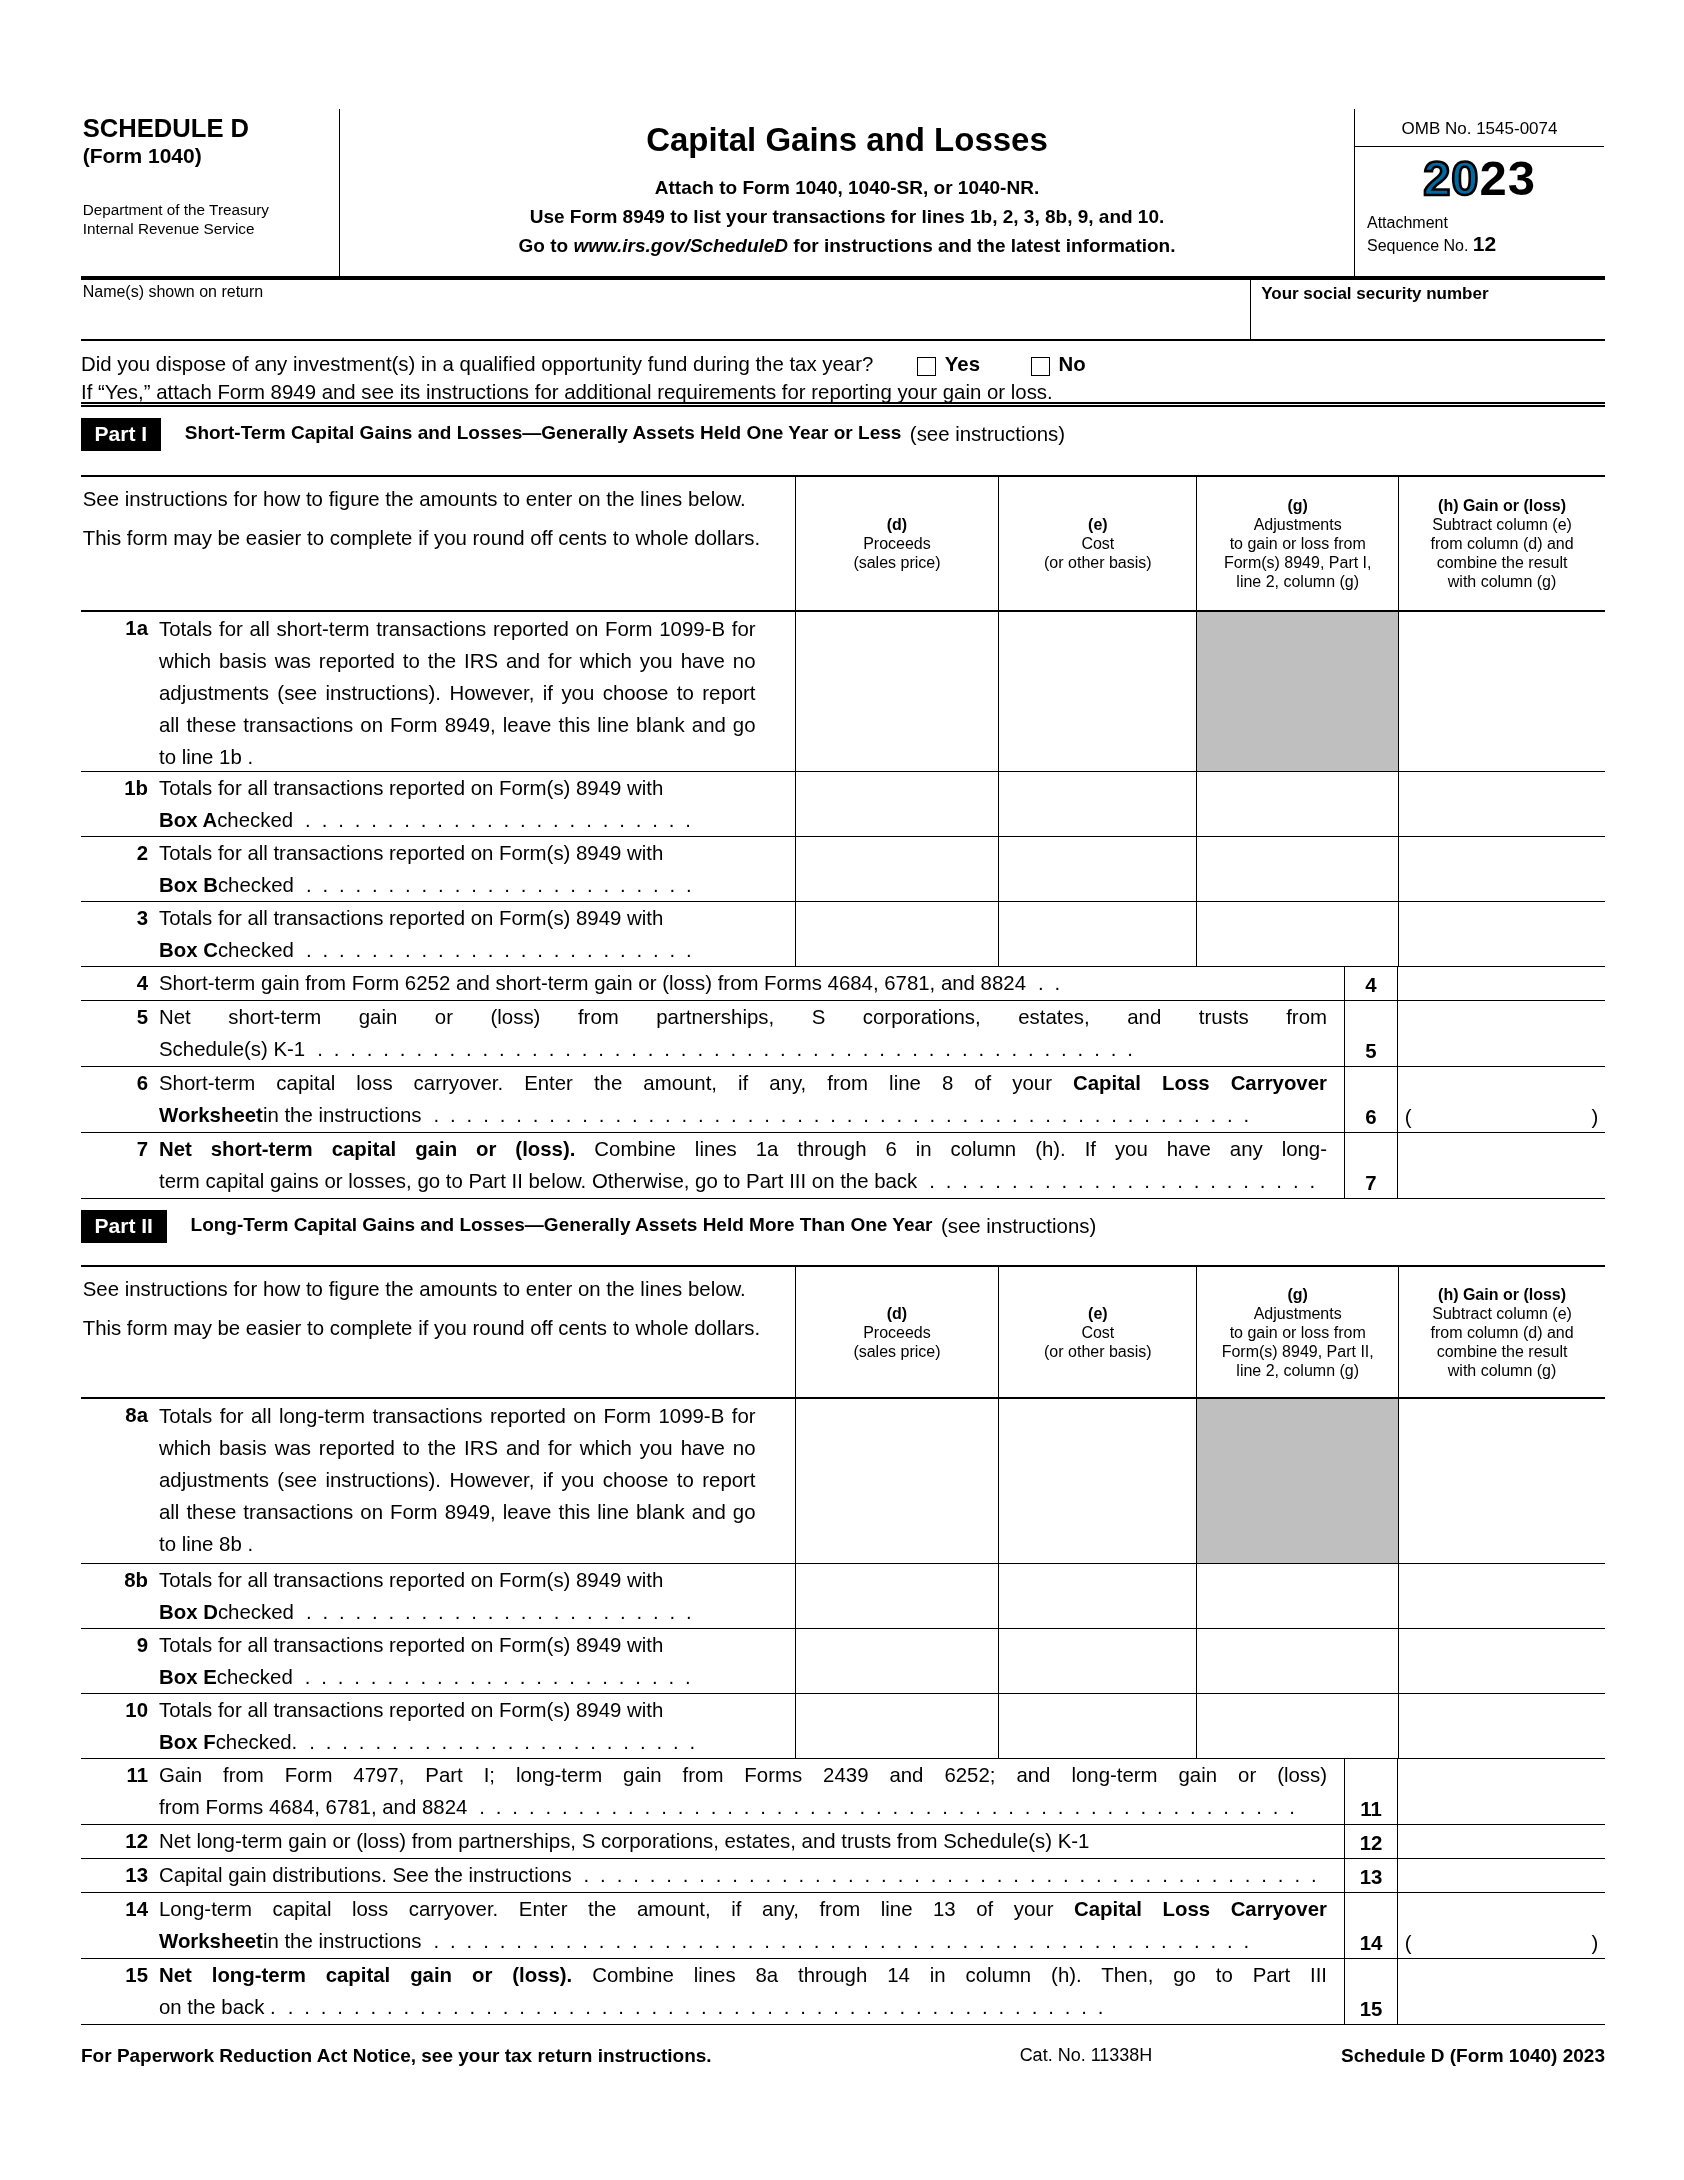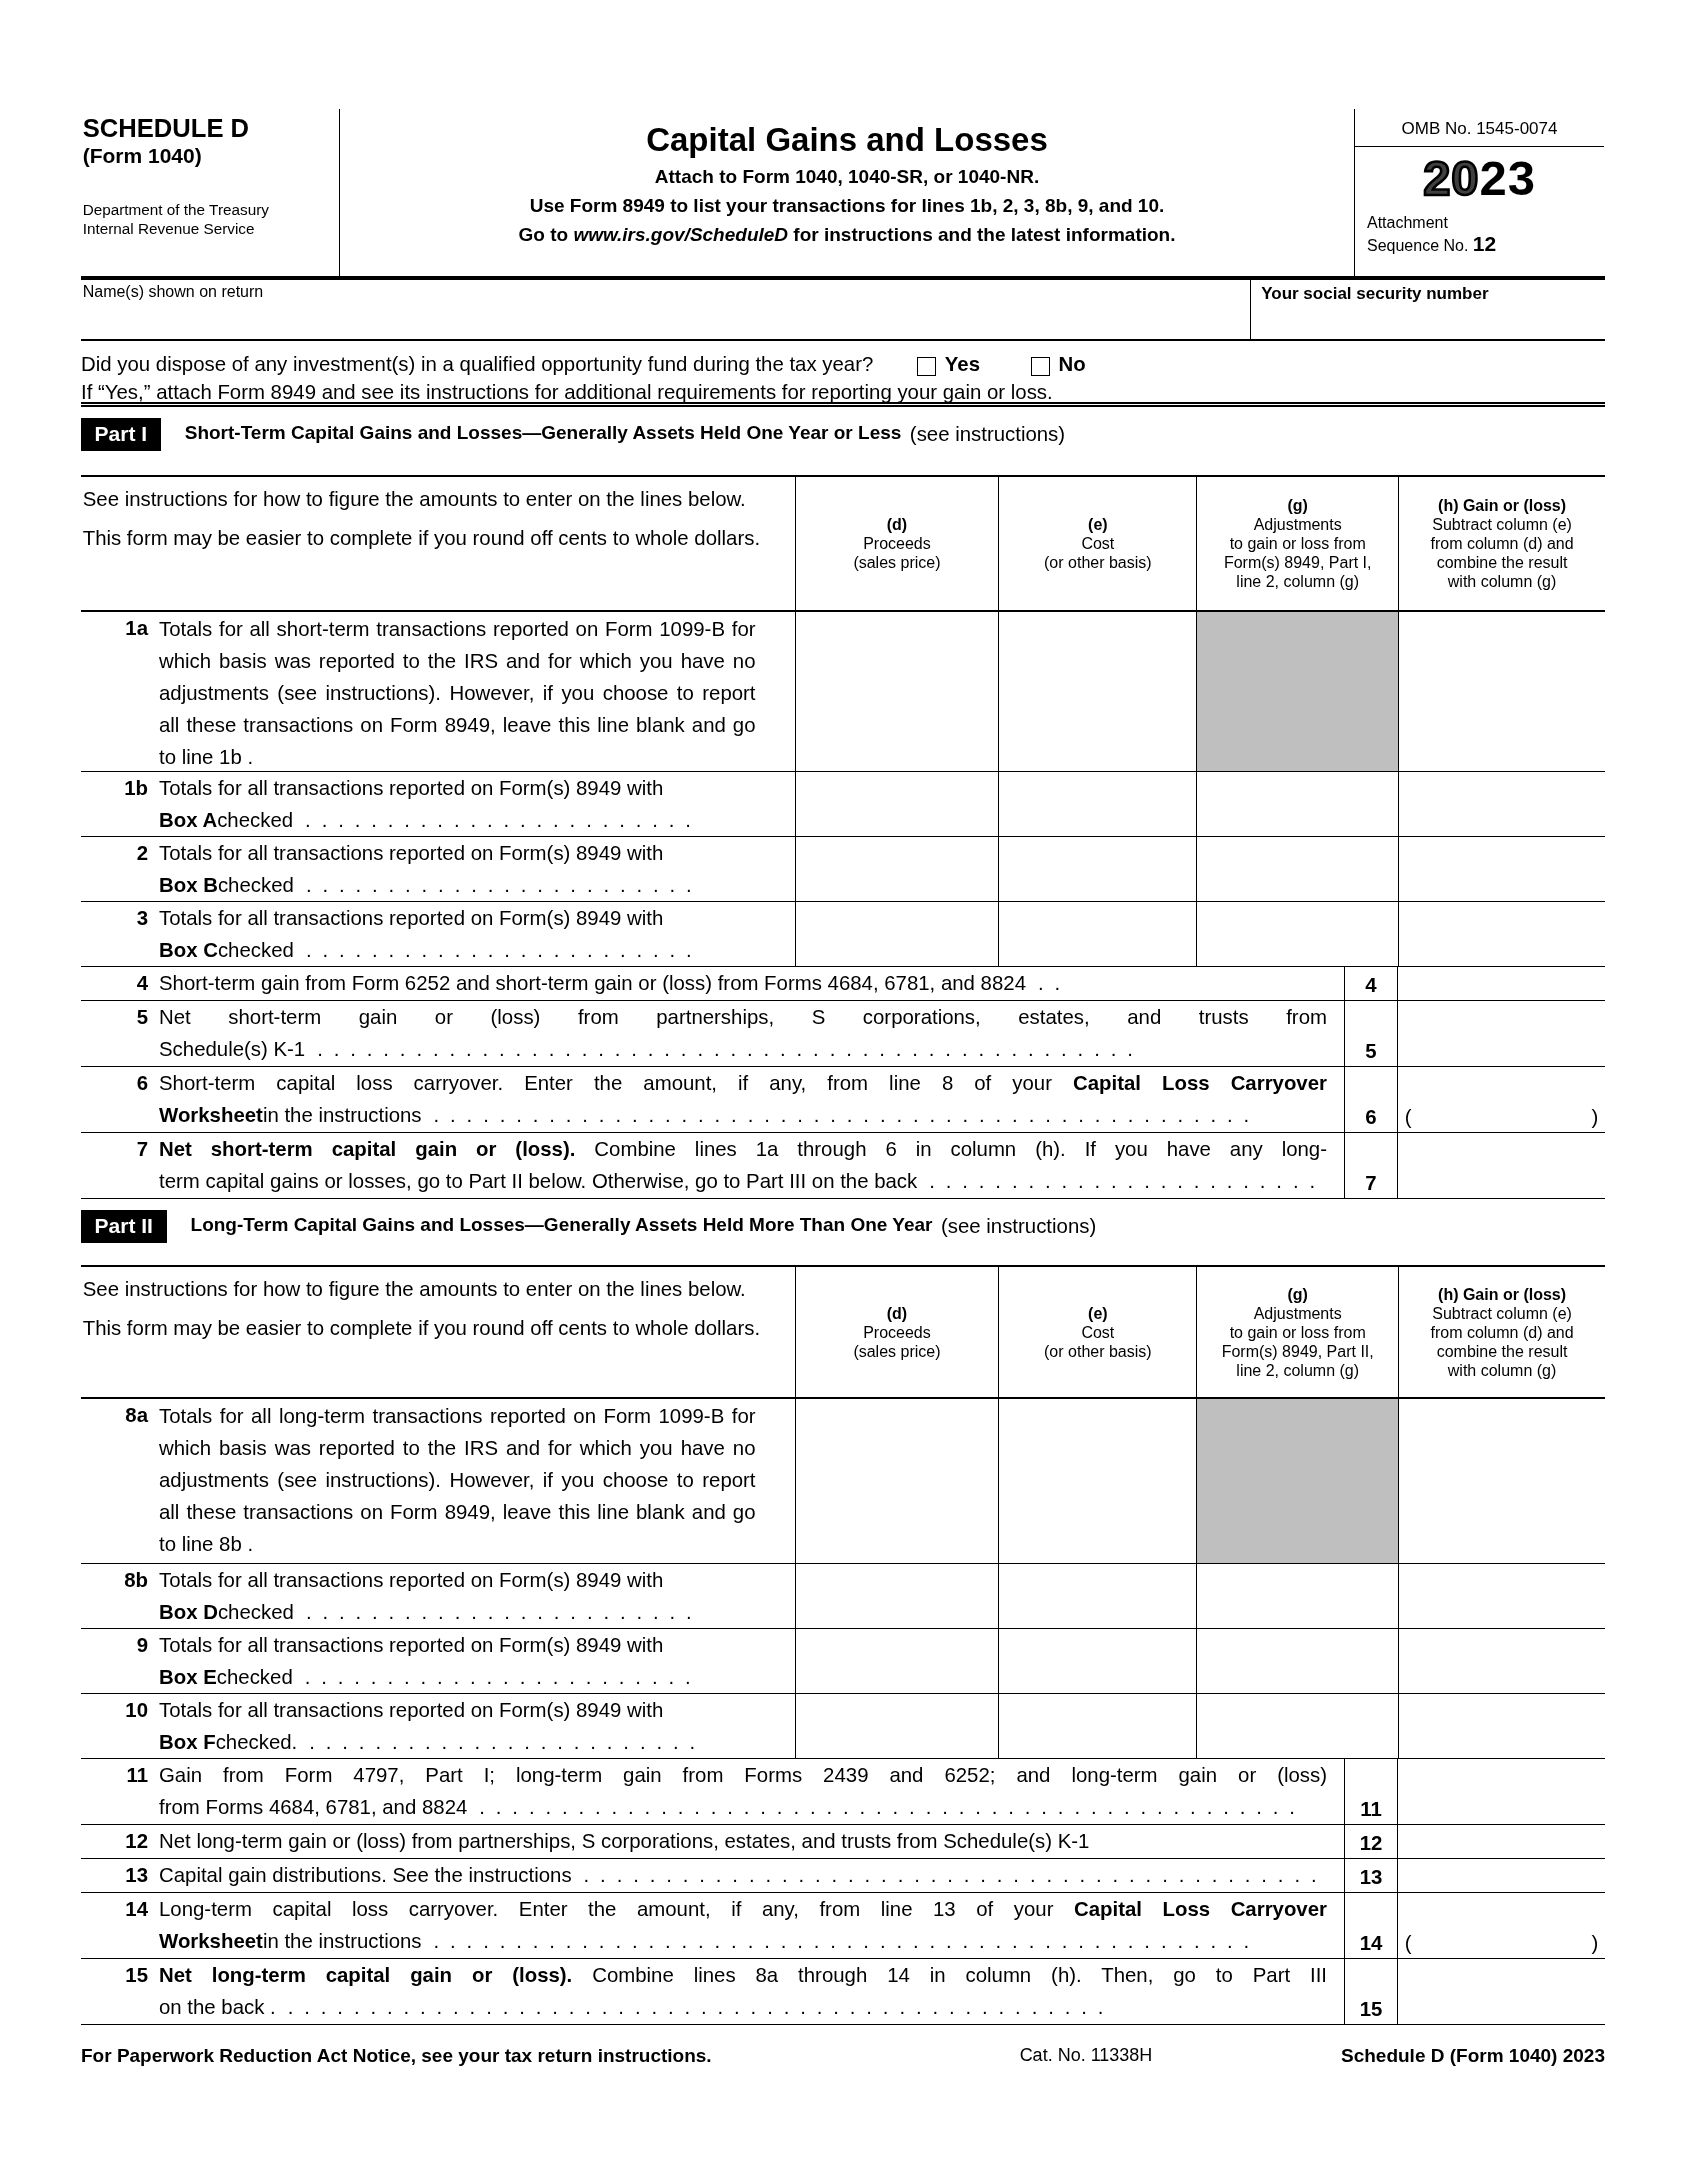--- a/index.html
+++ b/index.html
@@ -15,26 +15,26 @@
 
   
   .hdr { display:flex; height:171px; border-bottom:4.3px solid #000; }
   .hdr-left { width:259px; border-right:1.7px solid #000; padding:5.1px 8.5px 0 1.7px; }
   .sched { font-size:25.6px; font-weight:bold; line-height:29px; }
   .formno { font-size:21px; font-weight:bold; line-height:25.6px; }
   .dept { font-size:15.3px; line-height:19.6px; margin-top:31px; }
   .hdr-center { width:1014px; text-align:center; }
   .ftitle { font-size:33px; font-weight:bold; margin-top:12px; }
   .sub { font-size:19px; font-weight:bold; margin-top:6.8px; }
-  .sub1 { margin-top:7px; }
+  .sub1 { margin-top:18px; }
   .itl { font-style: italic; }
   .hdr-right { width:250px; border-left:1.7px solid #000; text-align:center; }
   .omb { font-size:17px; padding:10.2px 0 6.8px; border-bottom:1.7px solid #000; }
   .year { font-size:49px; font-weight:bold; margin-top:3.4px; letter-spacing:0.9px; }
-  .y-outline { color:#404040; -webkit-text-stroke:2.6px #000; }
+  .y-outline { color:#0369a1; -webkit-text-stroke:2.6px #000; }
   .attach-seq { text-align:left; padding-left:12px; font-size:16px; line-height:20.4px; margin-top:6.8px; }
   .seqno { font-size:21px; font-weight:bold; }
 
   
   .idrow { display:flex; height:61px; border-bottom:2.6px solid #000; }
   .id-name { flex:1; font-size:16px; padding:3.4px 6.8px 0 1.7px; }
   .id-ssn { width:355px; border-left:1.7px solid #000; font-size:17px; font-weight:bold; padding:4.3px 0 0 10.2px; }
 
   
   .qof { height:66px; border-bottom:5.1px double #000; font-size:20.4px; padding-top:7.7px; }

